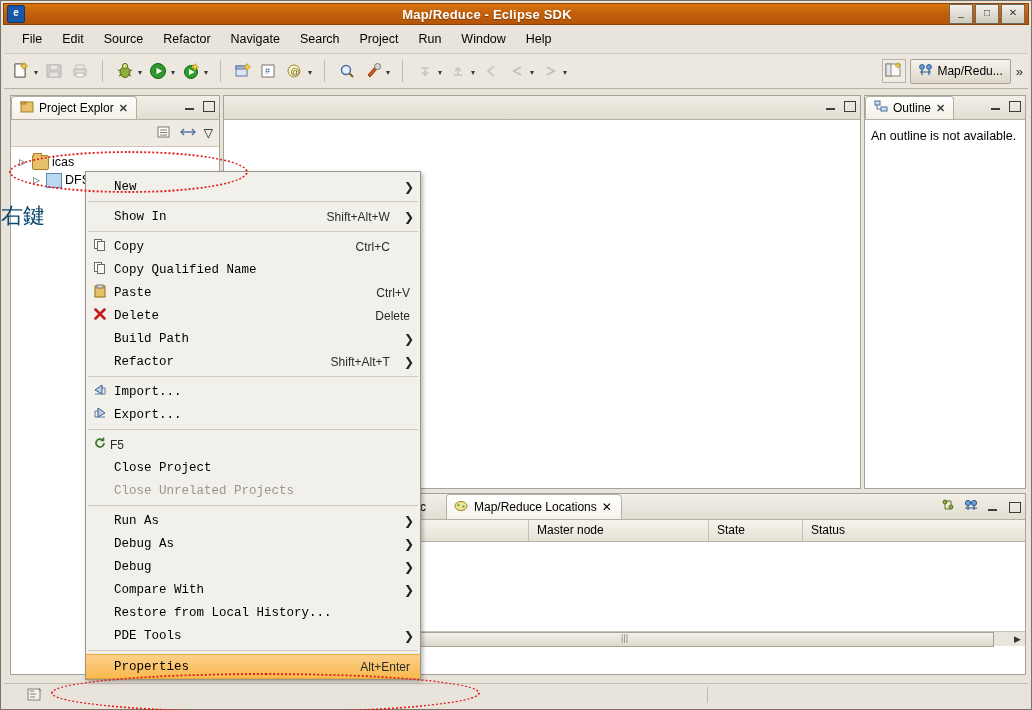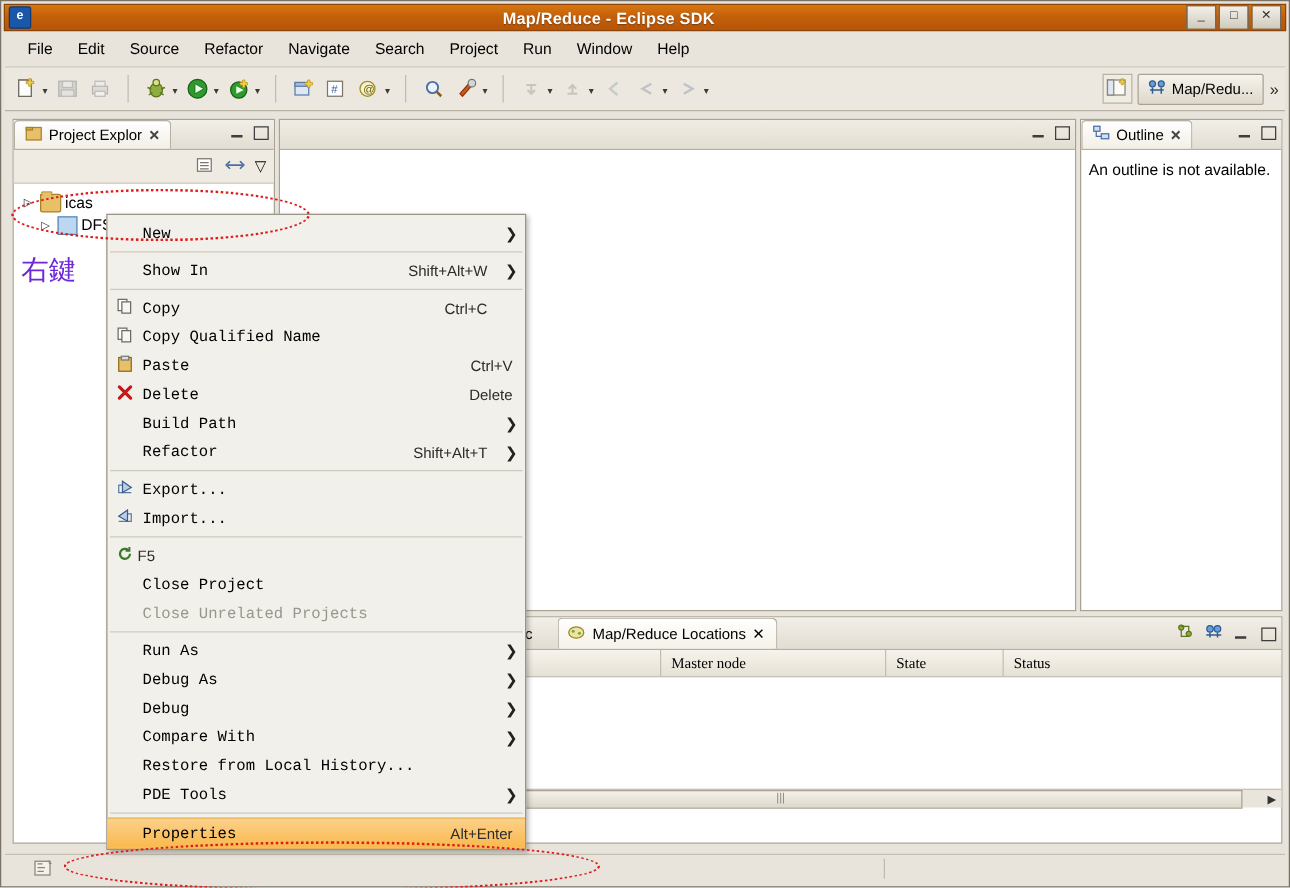--- a/index.html
+++ b/index.html
@@ -159,21 +159,21 @@
   .mr-tab-active {
     display:flex;align-items:center;gap:5px;height:24px;padding:0 9px 0 7px;
     background: linear-gradient(180deg,#ffffff,#f6f2e9);
     border:1px solid #b5afa1;border-bottom:none;
     border-top-left-radius:4px;border-top-right-radius:5px;
     font-size:12px;
     margin-left:16px;
   }
   .mr-table-head {
     display:flex; height:21px; background: linear-gradient(180deg,#f6f3ec,#e6e1d5);
-    border-bottom:1px solid #b5afa1; font-size:12px; align-items:center;font-family:Liberation Serif, serif;
+    border-bottom:1px solid #b5afa1; font-size:12px; align-items:center;
   }
   .mr-th { border-right: 1px solid #c5bfb1; height:21px; line-height:21px; padding-left:8px; box-sizing:border-box;}
   .mr-body { background:#fff; height:104px; position:relative; }
   .hscroll {
     position:absolute; left:0; bottom:0; width:100%; height:15px;
     background:#e9e5dc; border-top:1px solid #c8c2b4; display:flex; align-items:center;
     box-sizing:border-box;
   }
   .hscroll .thumb {
     height:13px; background:linear-gradient(180deg,#f4f1ea,#ddd8cb); border:1px solid #a9a294;
@@ -211,23 +211,23 @@
   .ctx-label { flex: 1; padding-left: 4px; font-family: Liberation Mono, monospace; }
   .ctx-accel { color: #2b2b2b; font-size: 12px; padding-right: 4px; }
   .ctx-sub { font-size: 12px; color: #222; padding-left: 10px; }
   .ctx-sep { height: 1px; background: #cfcabd; margin: 3px 2px; }
   
   .ellipse {
     position: absolute; border: 2px dotted #e01b1b; border-radius: 50%;
     pointer-events: none; z-index: 80;
   }
   .cjk-note {
-    position: absolute; left: 16px; top: 200px;
+    position: absolute; left: 0; top: 200px;
     font-family: "DejaVu Sans", sans-serif;
-    font-size: 22px; color: #6d28d9; z-index: 81;
+    font-size: 22px; color: #0c4a6e; z-index: 81;
   }
 </style>
 </head>
 <body>
 
 <div class="app">
 
   <div class="titlebar">
     <div class="title-icon">e</div>
     <div class="title-text">Map/Reduce - Eclipse SDK</div>
@@ -614,34 +614,34 @@
     <div class="ctx-item">
       <span class="ctx-ico"></span>
       <span class="ctx-label">Refactor</span>
       <span class="ctx-accel">Shift+Alt+T</span>
       <span class="ctx-sub">❯</span>
     </div>
     <div class="ctx-sep"></div>
     <div class="ctx-item">
       <span class="ctx-ico">
         <svg width="14" height="14" viewBox="0 0 14 14">
+            <path d="M2 11 L12 11 L12 5 L7 5" fill="none" stroke="#5a7aa8"></path>
+            <path d="M9 2 L2 7 L9 11 Z" fill="#b9cfe8" stroke="#3c5c8a"></path>
+          </svg>
+      </span>
+      <span class="ctx-label">Import...</span>
+    </div>
+    <div class="ctx-item">
+      <span class="ctx-ico">
+        <svg width="14" height="14" viewBox="0 0 14 14">
             <path d="M12 11 L2 11 L2 5 L7 5" fill="none" stroke="#5a7aa8"></path>
             <path d="M5 2 L12 7 L5 11 Z" fill="#b9cfe8" stroke="#3c5c8a"></path>
           </svg>
       </span>
       <span class="ctx-label">Export...</span>
-    </div>
-    <div class="ctx-item">
-      <span class="ctx-ico">
-        <svg width="14" height="14" viewBox="0 0 14 14">
-            <path d="M2 11 L12 11 L12 5 L7 5" fill="none" stroke="#5a7aa8"></path>
-            <path d="M9 2 L2 7 L9 11 Z" fill="#b9cfe8" stroke="#3c5c8a"></path>
-          </svg>
-      </span>
-      <span class="ctx-label">Import...</span>
     </div>
     <div class="ctx-sep"></div>
     <div class="ctx-item">
       <span class="ctx-ico">
         <svg width="14" height="14" viewBox="0 0 14 14">
             <path d="M11 7 a4 4 0 1 1 -1.4 -3" fill="none" stroke="#3a7a2a" stroke-width="1.8"></path>
             <path d="M10.5 1.5 L10.5 4.5 L7.5 4.5" fill="none" stroke="#3a7a2a" stroke-width="1.6"></path>
           </svg>
       </span>
       <span class="ctx-accel">F5</span>

